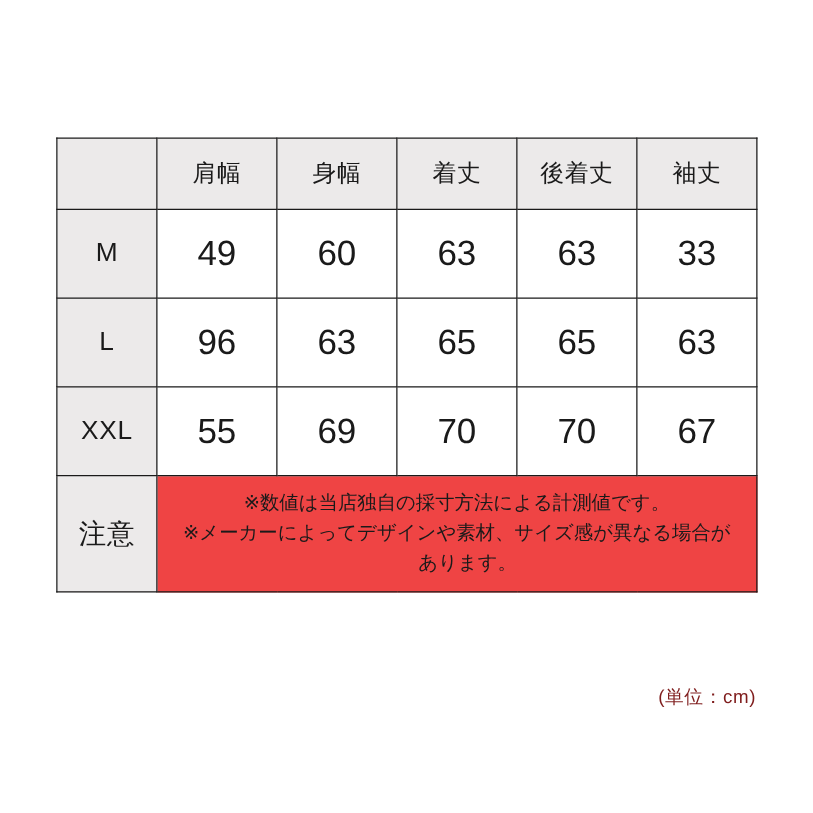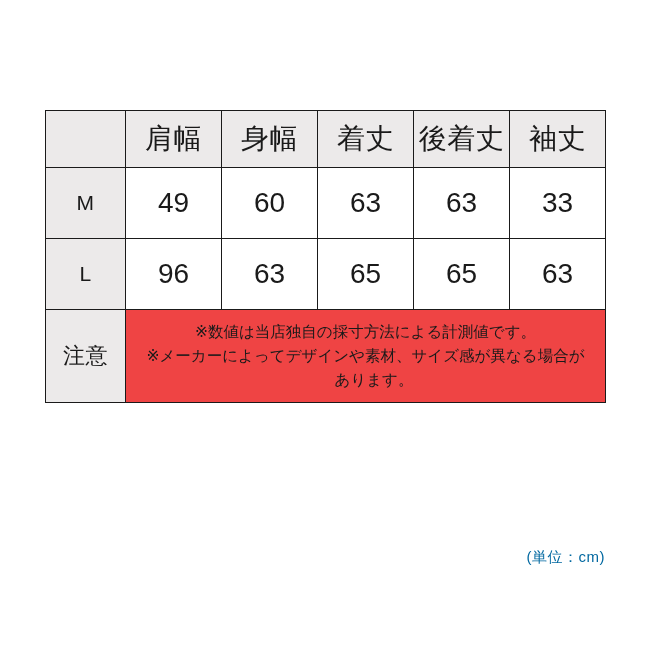--- a/index.html
+++ b/index.html
@@ -40,21 +40,21 @@
     font-weight: normal;
     padding: 0;
   }
   
   col.c-label { width: 80px; }
   col.c-data  { width: 96px; }
 
   thead th {
     height: 56px;
     background: #eceaea;
-    font-size: 28px;
+    font-size: 19px;
     letter-spacing: 0.5px;
   }
   thead th.corner {
     background: #eceaea;
   }
   tbody td.rowlabel {
     height: 70px;
     background: #eceaea;
     font-size: 21px;
     letter-spacing: 0.5px;
@@ -83,21 +83,21 @@
     padding-left: 17px;
     white-space: nowrap;
   }
   .unit {
     position: absolute;
     left: 45px;
     top: 548px;
     width: 560px;
     text-align: right;
     font-size: 15px;
-    color: #0369a1;
+    color: #7f1d1d;
     letter-spacing: 0.5px;
   }
 </style>
 </head>
 <body>
 
 <div class="page">
 
   <div class="size-table-wrap">
     <table class="size-table">
@@ -129,20 +129,28 @@
           <td class="value">33</td>
         </tr>
         <tr>
           <td class="rowlabel">L</td>
           <td class="value">96</td>
           <td class="value">63</td>
           <td class="value">65</td>
           <td class="value">65</td>
           <td class="value">63</td>
         </tr>
+        <tr>
+          <td class="rowlabel">XXL</td>
+          <td class="value">55</td>
+          <td class="value">69</td>
+          <td class="value">70</td>
+          <td class="value">70</td>
+          <td class="value">67</td>
+        </tr>
         <tr class="note">
           <td class="rowlabel">注意</td>
           <td class="note-body" colspan="5">
             <div class="note-line">※数値は当店独自の採寸方法による計測値です。</div>
             <div class="note-line">※メーカーによってデザインや素材、サイズ感が異なる場合が</div>
             <div class="note-indent">あります。</div>
           </td>
         </tr>
       </tbody>
     </table>

